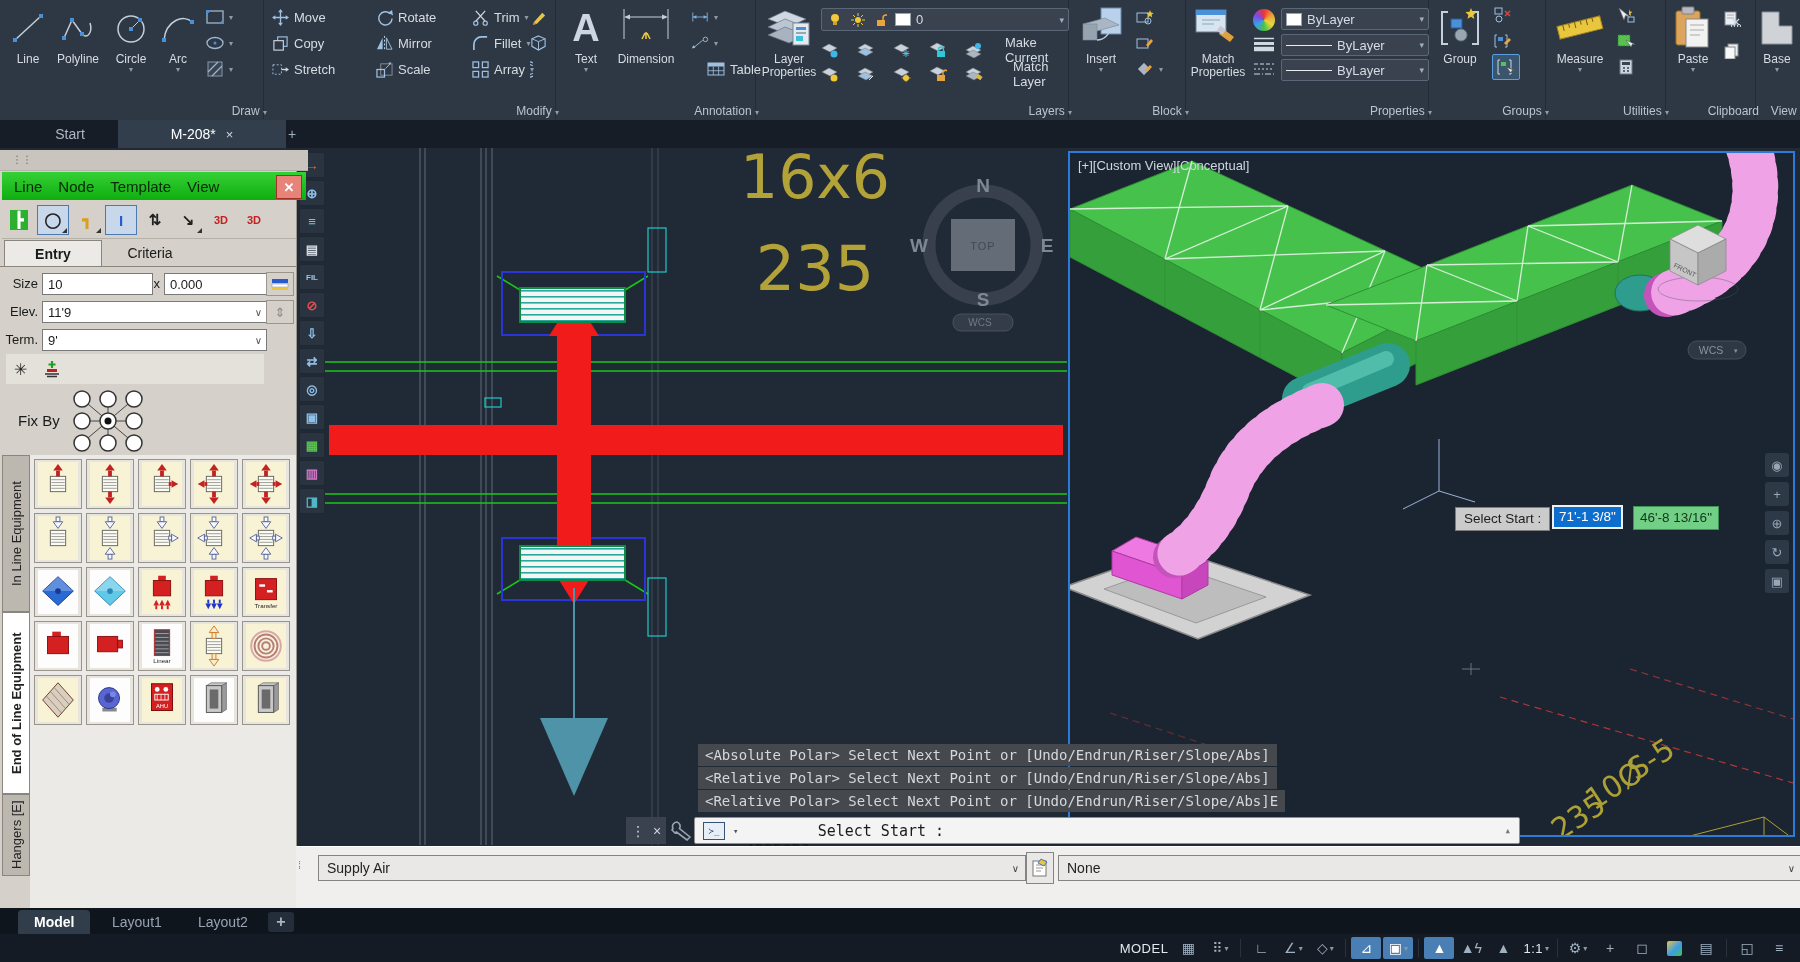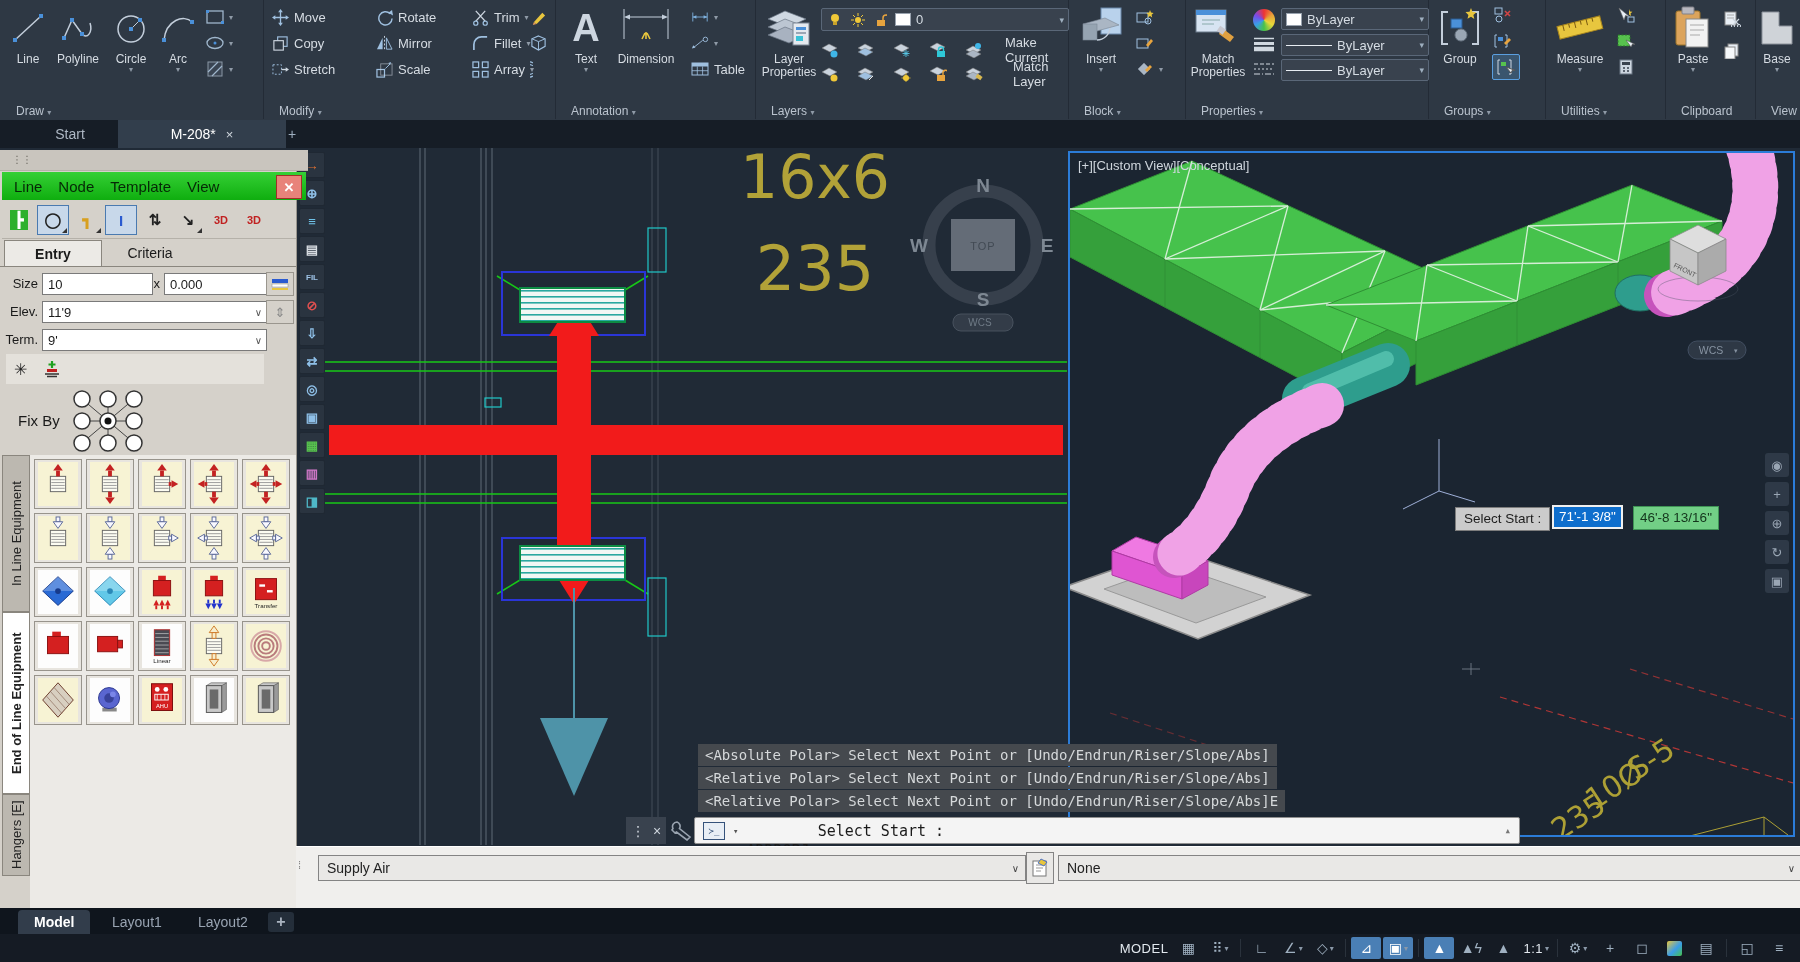--- a/index.html
+++ b/index.html
@@ -2,21 +2,21 @@
 <html><head>
 <meta charset="utf-8">
 <style>
   html,body{margin:0;padding:0;background:#10151c;}
   #app{position:relative;width:1800px;height:962px;overflow:hidden;
        font-family:"Liberation Sans",sans-serif;user-select:none;background:#202a36;}
   .abs{position:absolute;}
   
   #ribbon{left:0;top:0;width:1800px;height:120px;background:#2e3844;border-bottom:1px solid #151b23;}
   .rpanel{position:absolute;top:0;height:119px;border-right:1px solid #232b36;}
-  .rlabel{position:absolute;bottom:1px;left:16px;width:100%;text-align:left;color:#bac3ce;font-size:12px;}
+  .rlabel{position:absolute;bottom:1px;left:4px;width:100%;text-align:right;color:#bac3ce;font-size:12px;}
   .rlabel .dd{font-size:8px;color:#8f9aa7;}
   .bigbtn{position:absolute;top:5px;text-align:center;color:#d6dce3;font-size:12px;line-height:13px;cursor:default;}
   .bigbtn .bicon{display:flex;align-items:center;justify-content:center;height:46px;margin-bottom:2px;}
   .bigbtn .dd{font-size:8px;color:#8f9aa7;display:block;line-height:7px;}
   .mitem{position:absolute;height:22px;display:flex;align-items:center;gap:5px;color:#d6dce3;font-size:13px;white-space:nowrap;}
   .mitem .dd{font-size:8px;color:#8f9aa7;}
   .micon{width:18px;height:18px;display:inline-flex;align-items:center;justify-content:center;}
   .rdrop{position:absolute;background:#39424e;border:1px solid #5a6778;border-radius:2px;
          display:flex;align-items:center;gap:5px;color:#d5dce3;font-size:13px;padding:0 4px;}
   .rdrop .caret{margin-left:auto;font-size:9px;color:#9fb0c0;}
@@ -356,21 +356,21 @@
       <div class="mitem" style="left:136px;top:32px;">
         <span class="micon">
             <svg width="20" height="14" viewBox="0 0 20 14">
               <path d="M3 12L13 4" stroke="#9fc0e0"></path>
               <path d="M1 13l4-1-2.5-2.5z" fill="#9fc0e0"></path>
               <circle cx="16" cy="3" r="2.5" fill="none" stroke="#9fc0e0"></circle>
             </svg>
           </span>
           <span class="dd">▾</span>
       </div>
-      <div class="mitem" style="left:136px;top:58px;">
+      <div class="mitem" style="left:152px;top:58px;">
         <span class="micon">
             <svg width="18" height="14" viewBox="0 0 18 14">
               <rect x="1" y="1" width="16" height="12" fill="none" stroke="#9fc0e0"></rect>
               <rect x="1" y="1" width="16" height="3.5" fill="#9fc0e0"></rect>
               <path d="M6.3 4.5v8.5M11.6 4.5v8.5M1 8.7h16" stroke="#9fc0e0" stroke-width=".8"></path>
             </svg>
           </span>
         <span>Table</span>
       </div>
       <div class="rlabel"><span>Annotation</span> <span class="dd">▾</span></div>

